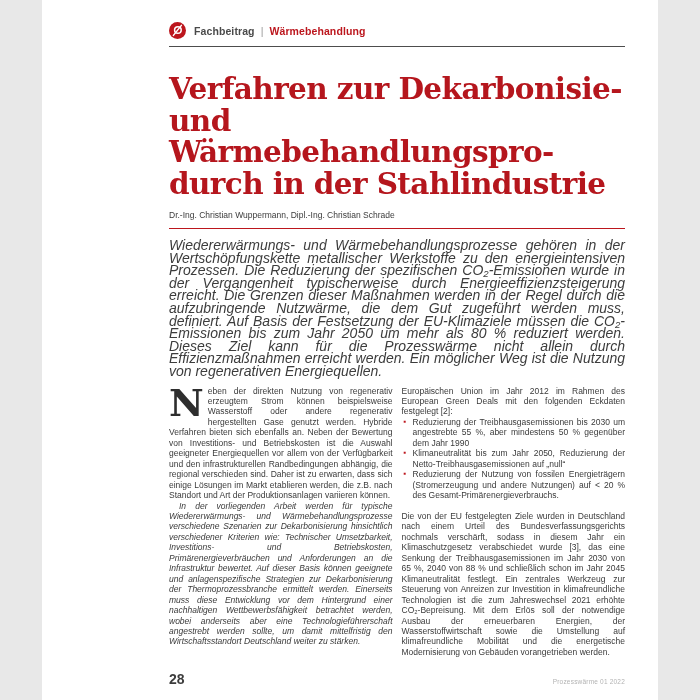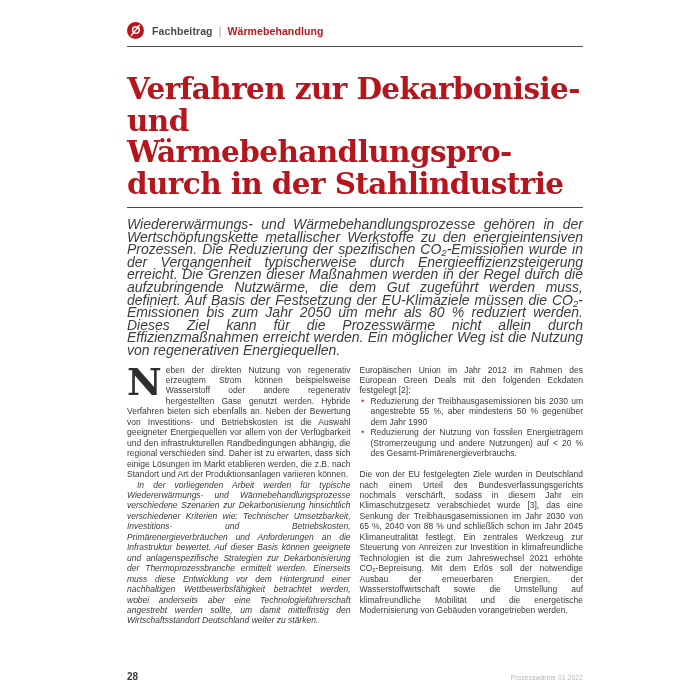--- a/index.html
+++ b/index.html
@@ -1,18 +1,18 @@
 <!DOCTYPE html>
 <html lang="de"><head>
 <meta charset="utf-8">
 <style>
   * { margin: 0; padding: 0; box-sizing: border-box; }
   html, body { background: #e8e8e8; }
   .page {
-    width: 700px; height: 700px;
+    width: 616px; height: 700px;
     background: #ffffff;
     position: relative;
     font-family: "Liberation Sans", sans-serif;
     color: #3c3c3c;
     overflow: hidden;
     margin: 0 auto;
   }
   .content {
     position: absolute;
     left: 127px; top: 22px;
@@ -103,21 +103,21 @@
   }
   
   .footer {
     position: absolute;
     left: 127px; top: 671px;
     width: 456px;
     display: flex;
     justify-content: space-between;
     align-items: baseline;
   }
-  .page-num { font-size: 10px; font-weight: bold; color: #3c3c3c; }
+  .page-num { font-size: 14px; font-weight: bold; color: #3c3c3c; }
   .journal-ref { font-size: 6.5px; color: #b3b3b3; letter-spacing: 0.2px; }
 </style>
 </head>
 <body>
 
 <div class="page">
   <div class="content">
 
     <div class="kicker-row">
       <svg class="logo-badge" viewBox="0 0 17 17" xmlns="http://www.w3.org/2000/svg">
@@ -132,36 +132,38 @@
       </div>
     </div>
     <div class="header-rule"></div>
 
     <h1 class="title">
       <span>Verfahren zur Dekarbonisie-</span>
       <span>und Wärmebehandlungspro-</span>
       <span>durch in der Stahlindustrie</span>
     </h1>
 
+    <div class="authors">Dr.-Ing. Christian Wuppermann, Dipl.-Ing. Christian Schrade</div>
     <div class="author-rule"></div>
 
     <p class="abstract">Wiedererwärmungs- und Wärmebehandlungsprozesse gehören in der Wertschöpfungskette metallischer Werkstoffe zu den energieintensiven Prozessen. Die Reduzierung der spezifischen CO₂-Emissionen wurde in der Vergangenheit typischerweise durch Energieeffizienzsteigerung erreicht. Die Grenzen dieser Maßnahmen werden in der Regel durch die aufzubringende Nutzwärme, die dem Gut zugeführt werden muss, definiert. Auf Basis der Festsetzung der EU-Klimaziele müssen die CO₂-Emissionen bis zum Jahr 2050 um mehr als 80 % reduziert werden. Dieses Ziel kann für die Prozesswärme nicht allein durch Effizienzmaßnahmen erreicht werden. Ein möglicher Weg ist die Nutzung von regenerativen Energiequellen.</p>
 
     <div class="columns">
 
       <div class="col">
         <p><span class="dropcap">N</span><span>eben der direkten Nutzung von regenerativ erzeugtem Strom können beispielsweise Wasserstoff oder andere regenerativ hergestellten Gase genutzt werden. Hybride Verfahren bieten sich ebenfalls an. Neben der Bewertung von Investitions- und Betriebskosten ist die Auswahl geeigneter Energiequellen vor allem von der Verfügbarkeit und den infrastrukturellen Randbedingungen abhängig, die regional verschieden sind. Daher ist zu erwarten, dass sich einige Lösungen im Markt etablieren werden, die z.B. nach Standort und Art der Produktionsanlagen variieren können.</span></p>
         <p class="indent">In der vorliegenden Arbeit werden für typische Wiedererwärmungs- und Wärmebehandlungsprozesse verschiedene Szenarien zur Dekarbonisierung hinsichtlich verschiedener Kriterien wie: Technischer Umsetzbarkeit, Investitions- und Betriebskosten, Primärenergieverbräuchen und Anforderungen an die Infrastruktur bewertet. Auf dieser Basis können geeignete und anlagenspezifische Strategien zur Dekarbonisierung der Thermoprozessbranche ermittelt werden. Einerseits muss diese Entwicklung vor dem Hintergrund einer nachhaltigen Wettbewerbsfähigkeit betrachtet werden, wobei anderseits aber eine Technologieführerschaft angestrebt werden sollte, um damit mittelfristig den Wirtschaftsstandort Deutschland weiter zu stärken.</p>
 
       </div>
 
       <div class="col">
         <p>Europäischen Union im Jahr 2012 im Rahmen des European Green Deals mit den folgenden Eckdaten festgelegt [2]:</p>
         <ul class="redlist">
           <li>Reduzierung der Treibhausgasemissionen bis 2030 um angestrebte 55 %, aber mindestens 50 % gegenüber dem Jahr 1990</li>
+          <li>Klimaneutralität bis zum Jahr 2050, Reduzierung der Netto-Treibhausgasemissionen auf „null“</li>
           <li>Reduzierung der Nutzung von fossilen Energieträgern (Stromerzeugung und andere Nutzungen) auf &lt; 20 % des Gesamt-Primärenergieverbrauchs.</li>
         </ul>
         <p class="para-gap">Die von der EU festgelegten Ziele wurden in Deutschland nach einem Urteil des Bundesverfassungsgerichts nochmals verschärft, sodass in diesem Jahr ein Klimaschutzgesetz verabschiedet wurde [3], das eine Senkung der Treibhausgasemissionen im Jahr 2030 von 65 %, 2040 von 88 % und schließlich schon im Jahr 2045 Klimaneutralität festlegt. Ein zentrales Werkzeug zur Steuerung von Anreizen zur Investition in klimafreundliche Technologien ist die zum Jahreswechsel 2021 erhöhte CO₂-Bepreisung. Mit dem Erlös soll der notwendige Ausbau der erneuerbaren Energien, der Wasserstoffwirtschaft sowie die Umstellung auf klimafreundliche Mobilität und die energetische Modernisierung von Gebäuden vorangetrieben werden.</p>
 
       </div>
 
     </div>
   </div>
 
   <div class="footer">

